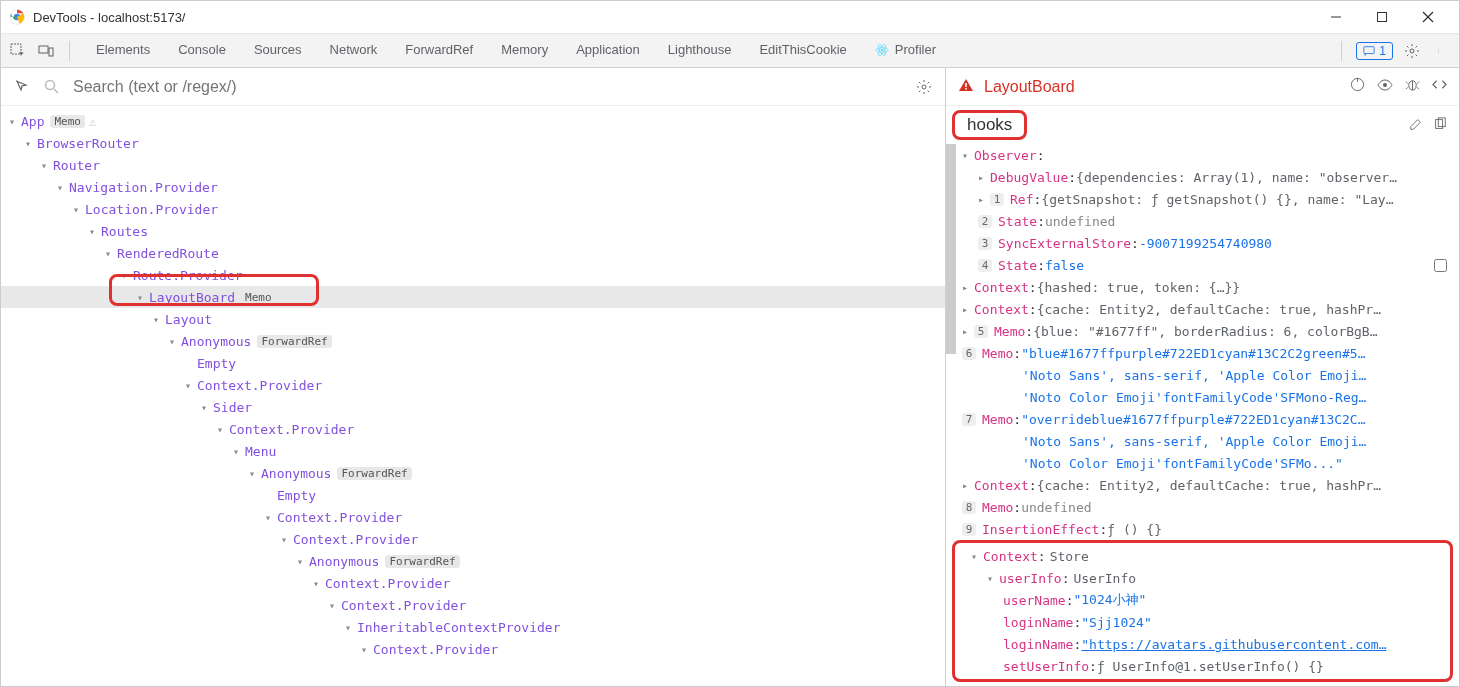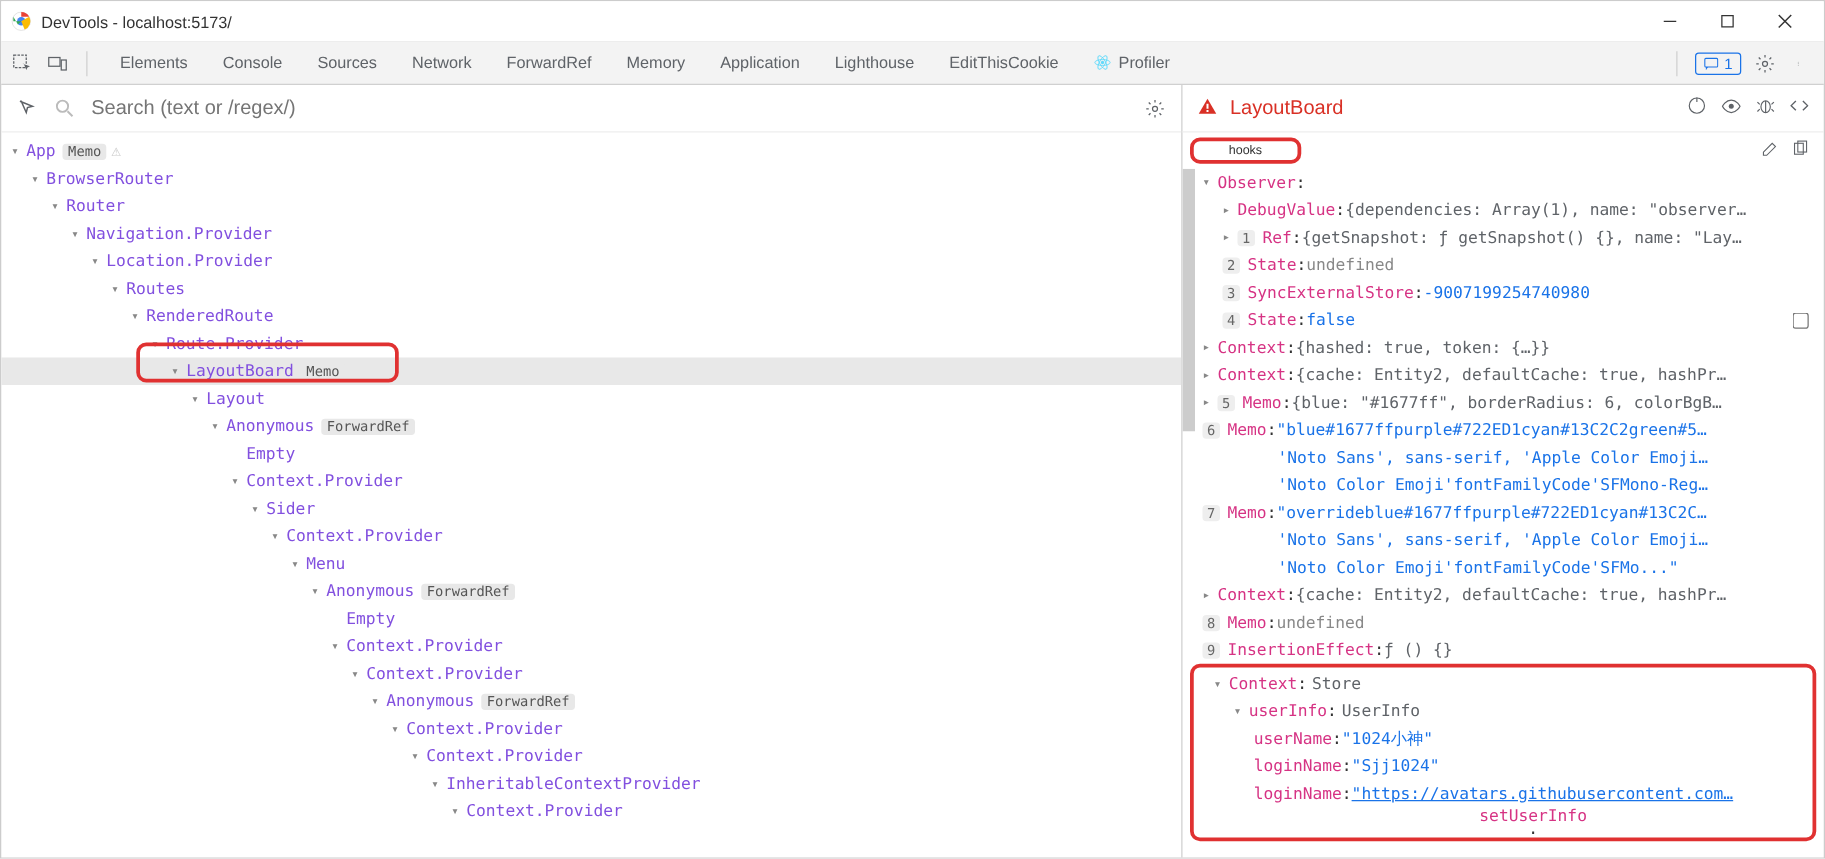--- a/index.html
+++ b/index.html
@@ -39,21 +39,21 @@
 .warn { color: #ccc; margin-left: 4px; }
 
 .right { flex: 1; display: flex; flex-direction: column; min-width: 0; }
 .rheader { height: 38px; display: flex; align-items: center; padding: 0 12px; border-bottom: 1px solid #eee; gap: 10px; }
 .rheader .warn-tri { color: #d93025; }
 .rheader .rtitle { color: #d93025; font-size: 16px; }
 .rheader .ricons { margin-left: auto; display: flex; gap: 12px; color: #5f6368; }
 .ricons span { cursor: pointer; }
 
 .hooks-bar { display: flex; align-items: center; padding: 4px 12px 4px 6px; gap: 8px; }
-.hooks-box { border: 3px solid #e03131; border-radius: 8px; padding: 2px 28px; font-size: 10px; color: #333; }
+.hooks-box { border: 3px solid #e03131; border-radius: 8px; padding: 2px 12px; font-size: 17px; color: #333; }
 .hooks-icons { margin-left: auto; display: flex; gap: 10px; color: #5f6368; }
 
 .props { flex: 1; overflow: auto; font-family: Menlo, Consolas, monospace; font-size: 13px; position: relative; }
 .scrolltrack { position: absolute; left: 0; top: 0; width: 10px; height: 210px; background: #ccc; }
 .prow { display: flex; align-items: center; height: 22px; padding-left: 16px; white-space: nowrap; overflow: hidden; text-overflow: ellipsis; }
 .pcaret { width: 10px; color: #888; font-size: 10px; margin-right: 2px; }
 .idx { background: #eee; color: #666; border-radius: 3px; width: 14px; text-align: center; margin-right: 6px; font-size: 11px; }
 .pkey { color: #d63384; }
 .ptype { color: #5f6368; margin-left: 4px; }
 .pval-obj { color: #5f6368; }
@@ -480,21 +480,21 @@
             <div class="prow" style="padding-left: 48px;">
               <span class="pkey">loginName</span>
               <span>: </span>
               <span class="pval-str">"Sjj1024"</span>
             </div>
             <div class="prow" style="padding-left: 48px;">
               <span class="pkey">loginName</span>
               <span>: </span>
               <span class="pval-link">"https://avatars.githubusercontent.com…</span>
             </div>
-            <div class="prow" style="padding-left: 48px; flex-direction: column;">
+            <div class="prow" style="padding-left: 48px;">
               <span class="pkey">setUserInfo</span>
               <span>: </span>
               <span class="pval-obj">ƒ UserInfo@1.setUserInfo() {}</span>
             </div>
           </div>
         </div>
     </div>
   </div>
 </div>
 

